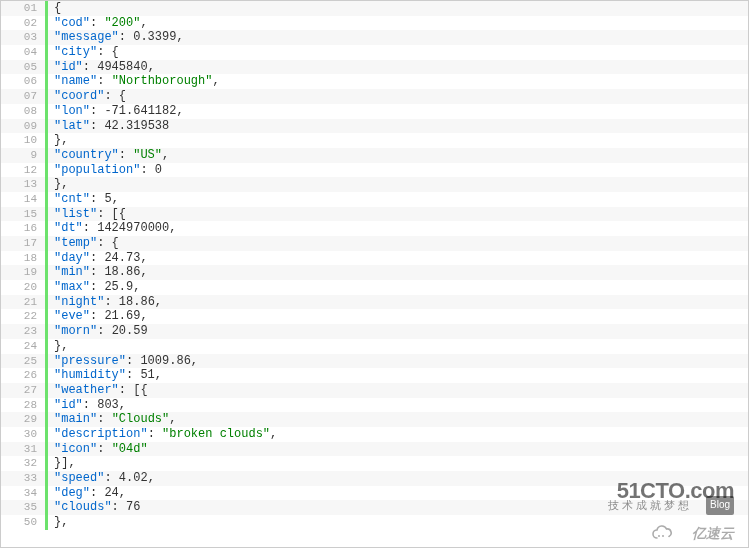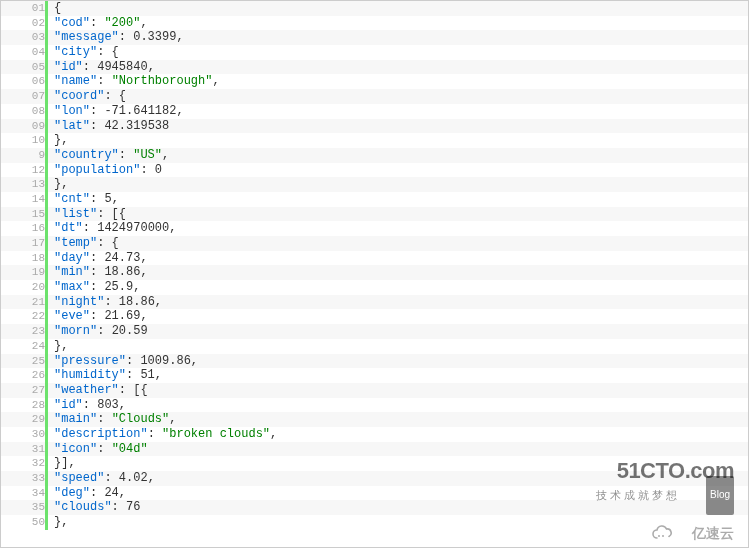--- a/index.html
+++ b/index.html
@@ -31,21 +31,21 @@
     height: 14.7px;
     align-items: center;
   }
   .row.alt {
     background: #f7f7f7;
   }
   .gutter {
     width: 44px;
     text-align: right;
     color: #aaaaaa;
-    padding-right: 0;
+    padding-right: 8px;
     box-sizing: border-box;
     user-select: none;
     flex: 0 0 44px;
     font-size: 11px;
   }
   .bar {
     width: 3px;
     flex: 0 0 3px;
     align-self: stretch;
     background: #6ce26c;
@@ -86,35 +86,36 @@
     letter-spacing: 3px;
     margin-top: -2px;
     color: rgba(0,0,0,0.45);
   }
   .watermark1 .blog {
     display: inline-block;
     background: rgba(0,0,0,0.45);
     color: #fff;
     font-family: Arial, sans-serif;
     font-size: 10px;
-    padding: 12px 4px;
+    padding: 2px 4px;
     border-radius: 2px;
-    margin-left: 20px;
+    margin-left: 8px;
     letter-spacing: 0;
     vertical-align: 1px;
   }
   .watermark2 {
     position: absolute;
     right: 14px;
     bottom: 6px;
     display: flex;
     align-items: center;
     gap: 19px;
     pointer-events: none;
     opacity: 0.55;
+    font-style: italic;
   }
   .watermark2 .cloud {
     display: inline-flex;
   }
   .watermark2 .txt {
     font-family: "Microsoft YaHei", Arial, sans-serif;
     font-size: 14px;
     color: rgba(0,0,0,0.6);
     font-weight: 600;
   }

